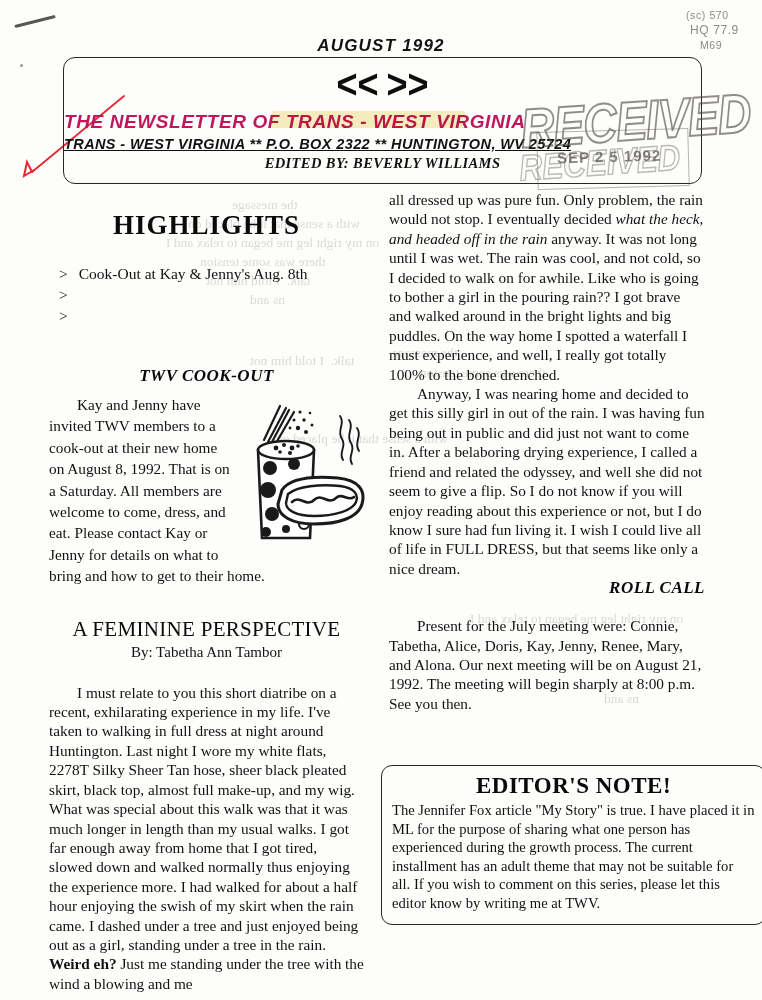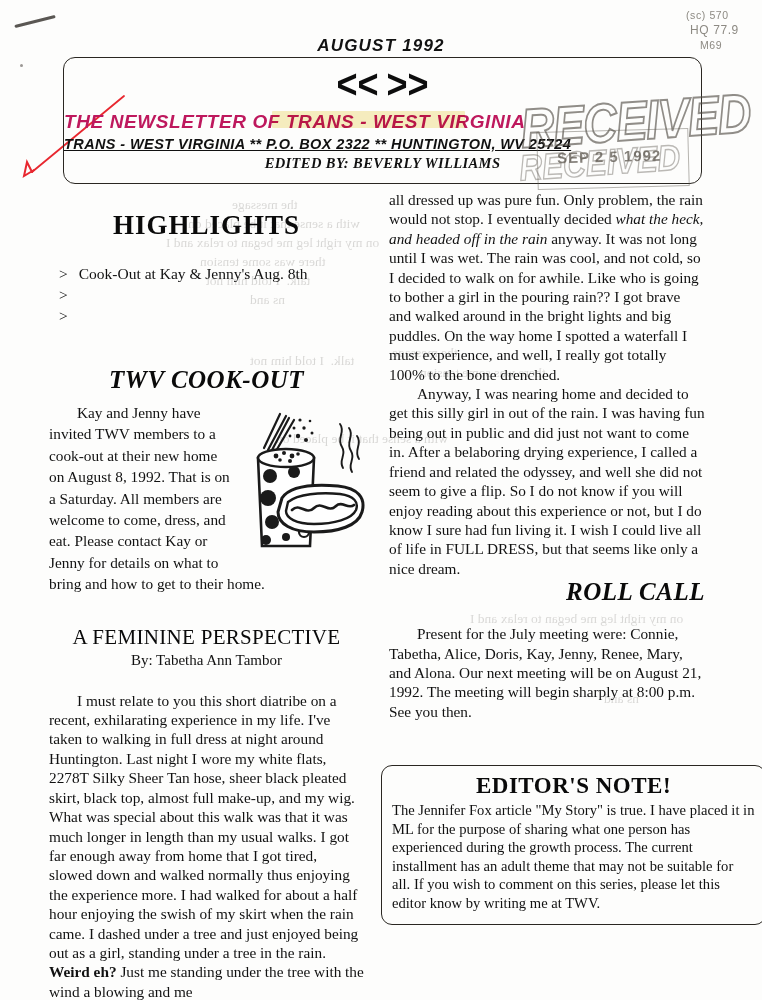--- a/index.html
+++ b/index.html
@@ -231,21 +231,21 @@
     font-size: 27px;
     letter-spacing: 1px;
     color: #0a0a0a;
     margin: 0 0 22px 0;
   }
   .h-italic {
     text-align: center;
     font-family: "Liberation Serif", serif;
     font-weight: bold;
     font-style: italic;
-    font-size: 25px;
+    font-size: 17px;
     letter-spacing: .5px;
     color: #0a0a0a;
     margin: 0 0 8px 0;
   }
   .h-upright {
     text-align: center;
     font-family: "Liberation Serif", serif;
     font-weight: normal;
     font-size: 21px;
     letter-spacing: .3px;

